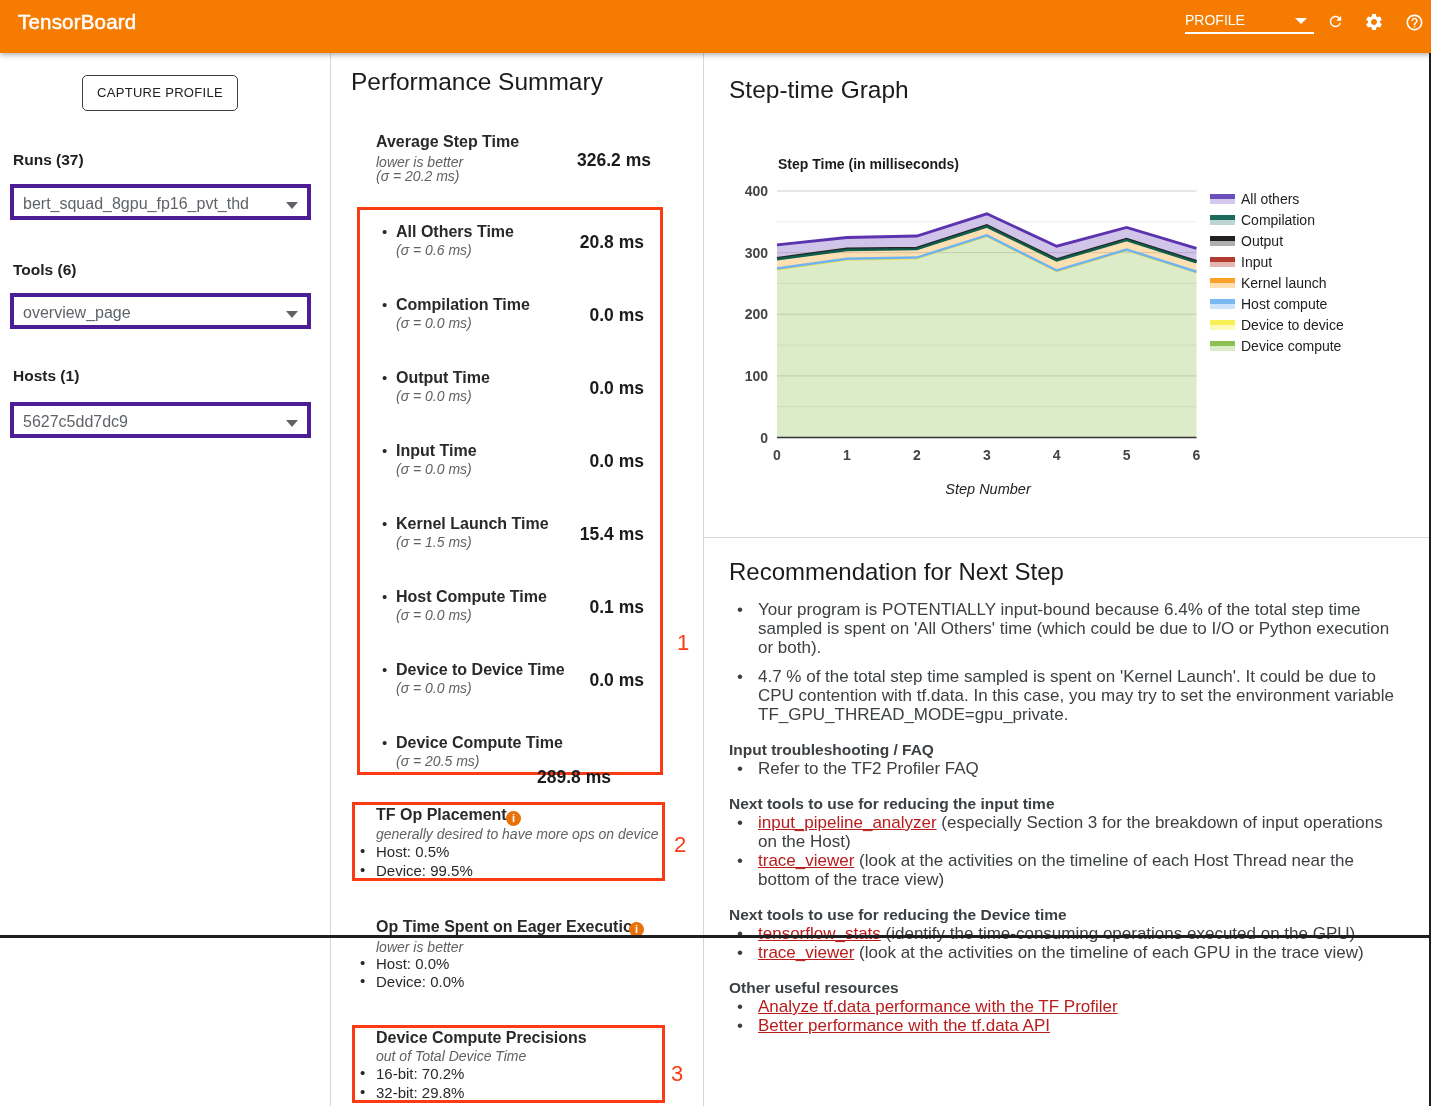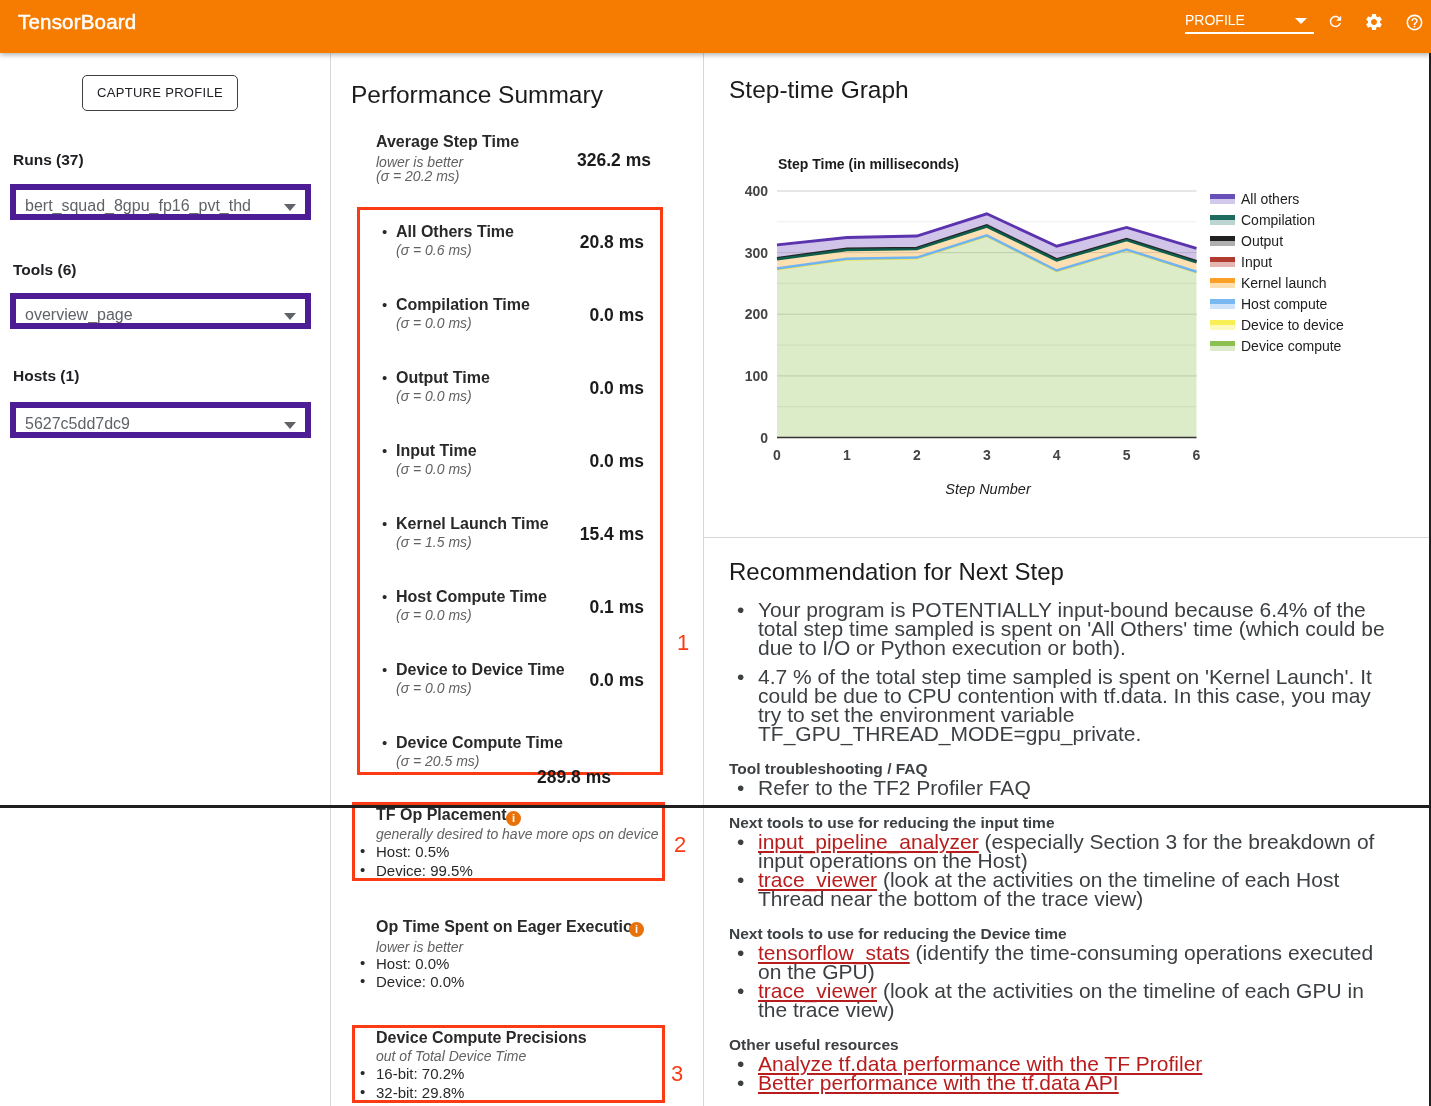--- a/index.html
+++ b/index.html
@@ -1,18 +1,18 @@
 <!DOCTYPE html>
 <html><head>
 <meta charset="utf-8">
 <style>
 * { margin:0; padding:0; box-sizing:border-box; }
 html,body { width:1431px; height:1106px; overflow:hidden; background:#fff;
   font-family:"Liberation Sans", sans-serif; }
-#page { position:relative; width:1431px; height:808px; }
+#page { position:relative; width:1431px; height:938px; }
 
 
 #header { position:absolute; left:0; top:0; width:1431px; height:53px;
   background:#f57c00; z-index:10; box-shadow:0 2px 5px rgba(0,0,0,0.3); }
 #tb-title { position:absolute; left:18px; top:10px; color:#fff; font-size:20.5px;
   font-weight:normal; letter-spacing:0.2px; -webkit-text-stroke:0.5px #fff; }
 #profile-sel { position:absolute; left:1185px; top:12px; width:129px; height:22px;
   border-bottom:2px solid #fff; color:#fff; font-size:14px; }
 #profile-sel .arrow { position:absolute; right:7px; top:6px; width:0; height:0;
   border-left:6px solid transparent; border-right:6px solid transparent;
@@ -30,48 +30,48 @@
 #midcol { position:absolute; left:331px; top:53px; width:373px; height:1053px;
   border-right:1px solid #d7d7d7; background:#fff; }
 #rightcol { position:absolute; left:704px; top:53px; width:727px; height:1053px; background:#fff; }
 
 
 #capture-btn { position:absolute; left:82px; top:22px; width:156px; height:36px;
   border:1px solid #3c4043; border-radius:5px; background:#fff;
   font-size:13px; color:#202124; text-align:center; line-height:34px; letter-spacing:0.3px;}
 .side-label { position:absolute; left:13px; font-size:15.5px; font-weight:bold; color:#202124; }
 .side-select { position:absolute; left:10px; width:301px; height:36px;
-  border:6px solid #4c1d95; background:#fff; color:#5f6368; font-size:16px;
+  border:4px solid #4c1d95; background:#fff; color:#5f6368; font-size:16px;
   line-height:32px; padding-left:9px; }
 .side-select .arrow { position:absolute; right:9px; top:14px; width:0; height:0;
   border-left:6.5px solid transparent; border-right:6.5px solid transparent;
   border-top:7px solid #5f6368; }
 
 
 .h1 { font-size:24.5px; color:#1b1b1b; }
-#perf-title { position:absolute; left:20px; top:28px; }
+#perf-title { position:absolute; left:20px; top:15px; }
 .mc { position:absolute; }
 .itm-title { font-size:16px; font-weight:bold; color:#292929; }
 .itm-sub { font-size:14px; font-style:italic; color:#616161; }
 .itm-val { font-size:17.5px; font-weight:bold; color:#1b1b1b; }
 .bullet { position:absolute; font-size:15px; color:#292929; }
 .redbox { position:absolute; border:3px solid #fa3b14; }
 .redlabel { position:absolute; color:#fa3b14; font-size:22px; }
 .info-i { width:15px; height:15px; border-radius:50%;
   background:#e8710a; color:#fff; font-size:11px; font-weight:bold;
   text-align:center; line-height:15px; font-style:normal; }
 .mtxt { font-size:15px; color:#292929; }
 
 
 #steptime-title { position:absolute; left:25px; top:23px; }
 #rec-divider { position:absolute; left:704px; top:537px; width:725px; height:1px; background:#d7d7d7; }
 #rec { position:absolute; left:729px; top:558px; width:668px; }
 #rec h2 { font-size:24px; font-weight:normal; color:#1b1b1b; margin:0 0 14px 0; }
 #rec ul { list-style:none; margin:0 0 16px 0; }
-#rec li { position:relative; padding-left:29px; font-size:21px; color:#3c4043;
+#rec li { position:relative; padding-left:29px; font-size:17px; color:#3c4043;
   line-height:19px; margin-bottom:10px; }
 #rec li:before { content:"\2022"; position:absolute; left:8px; top:0; color:#3c4043; }
 #rec .bh { font-size:15.5px; font-weight:bold; color:#3c4043; line-height:19px; }
 #rec a { color:#b91c1c; text-decoration:underline; }
 #rec ul.tight li { margin-bottom:0; }
 </style>
 </head>
 <body>
 <div id="page">
 
@@ -263,21 +263,21 @@
       </g>
     </svg>
   </div>
   <div id="rec-divider"></div>
   <div id="rec">
     <h2>Recommendation for Next Step</h2>
     <ul>
       <li>Your program is POTENTIALLY input-bound because 6.4% of the total step time sampled is spent on 'All Others' time (which could be due to I/O or Python execution or both).</li>
       <li>4.7 % of the total step time sampled is spent on 'Kernel Launch'. It could be due to CPU contention with tf.data. In this case, you may try to set the environment variable TF_GPU_THREAD_MODE=gpu_private.</li>
     </ul>
-    <div class="bh">Tool troubleshooting / FAQ</div>
+    <div class="bh">Input troubleshooting / FAQ</div>
     <ul class="tight">
       <li>Refer to the TF2 Profiler FAQ</li>
     </ul>
     <div class="bh">Next tools to use for reducing the input time</div>
     <ul class="tight">
       <li><a>input_pipeline_analyzer</a> (especially Section 3 for the breakdown of input operations on the Host)</li>
       <li><a>trace_viewer</a> (look at the activities on the timeline of each Host Thread near the bottom of the trace view)</li>
     </ul>
     <div class="bh">Next tools to use for reducing the Device time</div>
     <ul class="tight">

